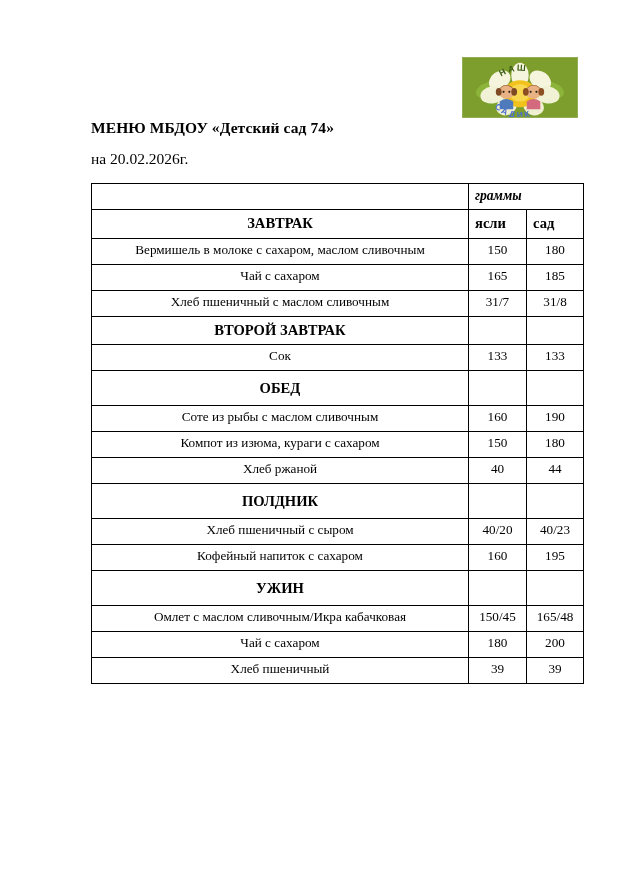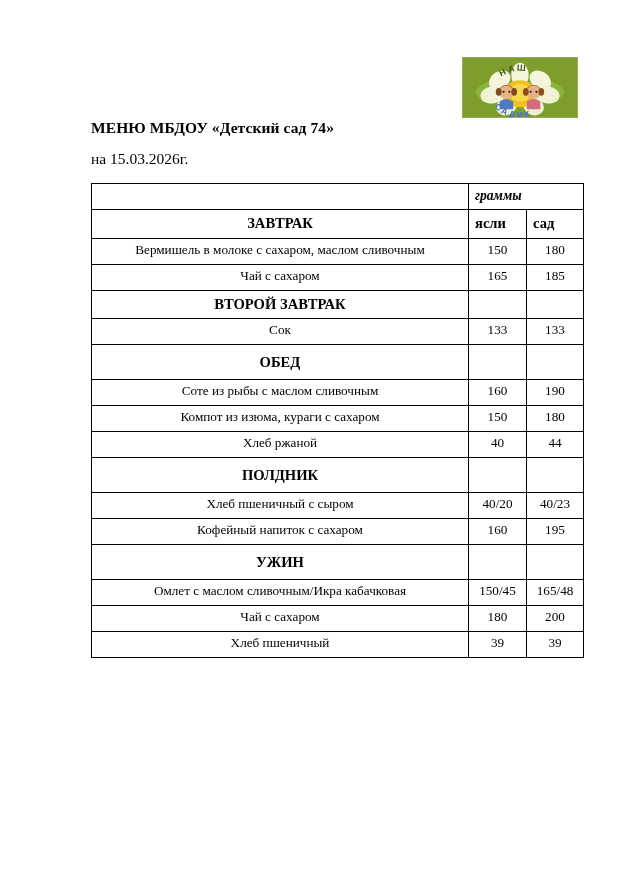--- a/index.html
+++ b/index.html
@@ -179,21 +179,21 @@
         <textPath href="#arcTop" startOffset="20%">НАШ</textPath>
       </text>
       <text font-family="Liberation Sans, sans-serif" font-size="9" font-weight="bold" fill="#4a6fd0" letter-spacing="2.2">
         <textPath href="#arcBot" startOffset="14%">САДИК</textPath>
       </text>
     </svg>
   </div>
 
   <div class="title-block">
     <h1 class="doc-title">МЕНЮ МБДОУ «Детский сад 74»</h1>
-    <p class="doc-date">на 15.03.2026г.</p>
+    <p class="doc-date">на 20.02.2026г.</p>
   </div>
 
   <div class="menu-table-wrap">
     <table class="menu">
       <colgroup>
         <col class="c-dish">
           <col class="c-yasli">
           <col class="c-sad">
       </colgroup>
       <tbody>
@@ -209,20 +209,25 @@
       <tr>
             <td class="dish">Вермишель в молоке с сахаром, маслом сливочным</td>
             <td class="num">150</td>
             <td class="num">180</td>
           </tr>
           <tr>
             <td class="dish">Чай с сахаром</td>
             <td class="num">165</td>
             <td class="num">185</td>
           </tr>
+          <tr>
+            <td class="dish">Хлеб пшеничный с маслом сливочным</td>
+            <td class="num">31/7</td>
+            <td class="num">31/8</td>
+          </tr>
           <tr class="section">
             <td class="dish">ВТОРОЙ ЗАВТРАК</td>
             <td class="num"></td>
             <td class="num"></td>
           </tr>
           <tr>
             <td class="dish">Сок</td>
             <td class="num">133</td>
             <td class="num">133</td>
           </tr>

